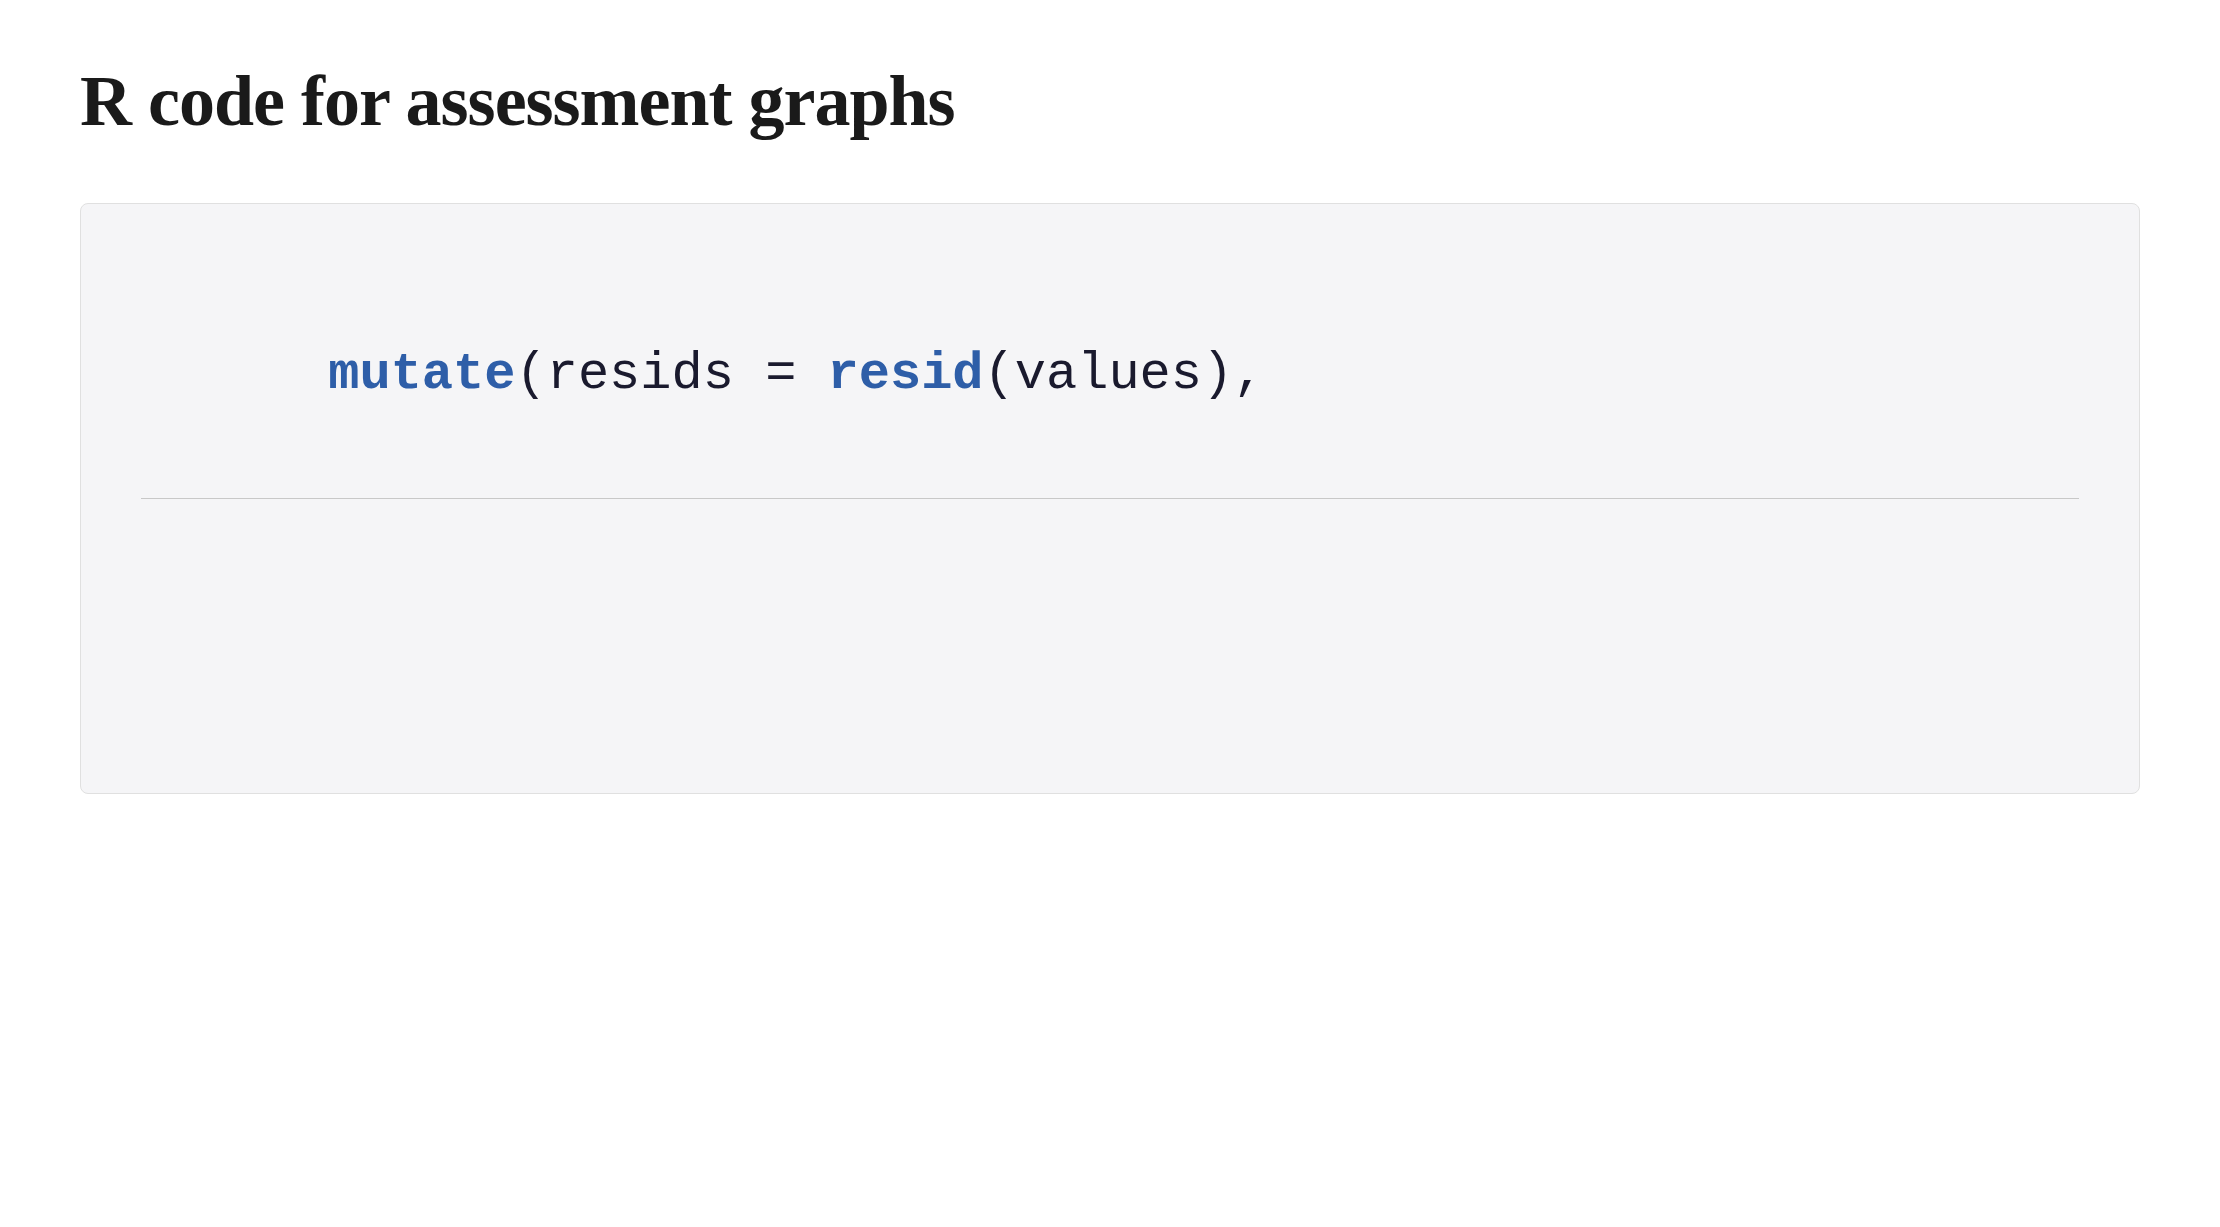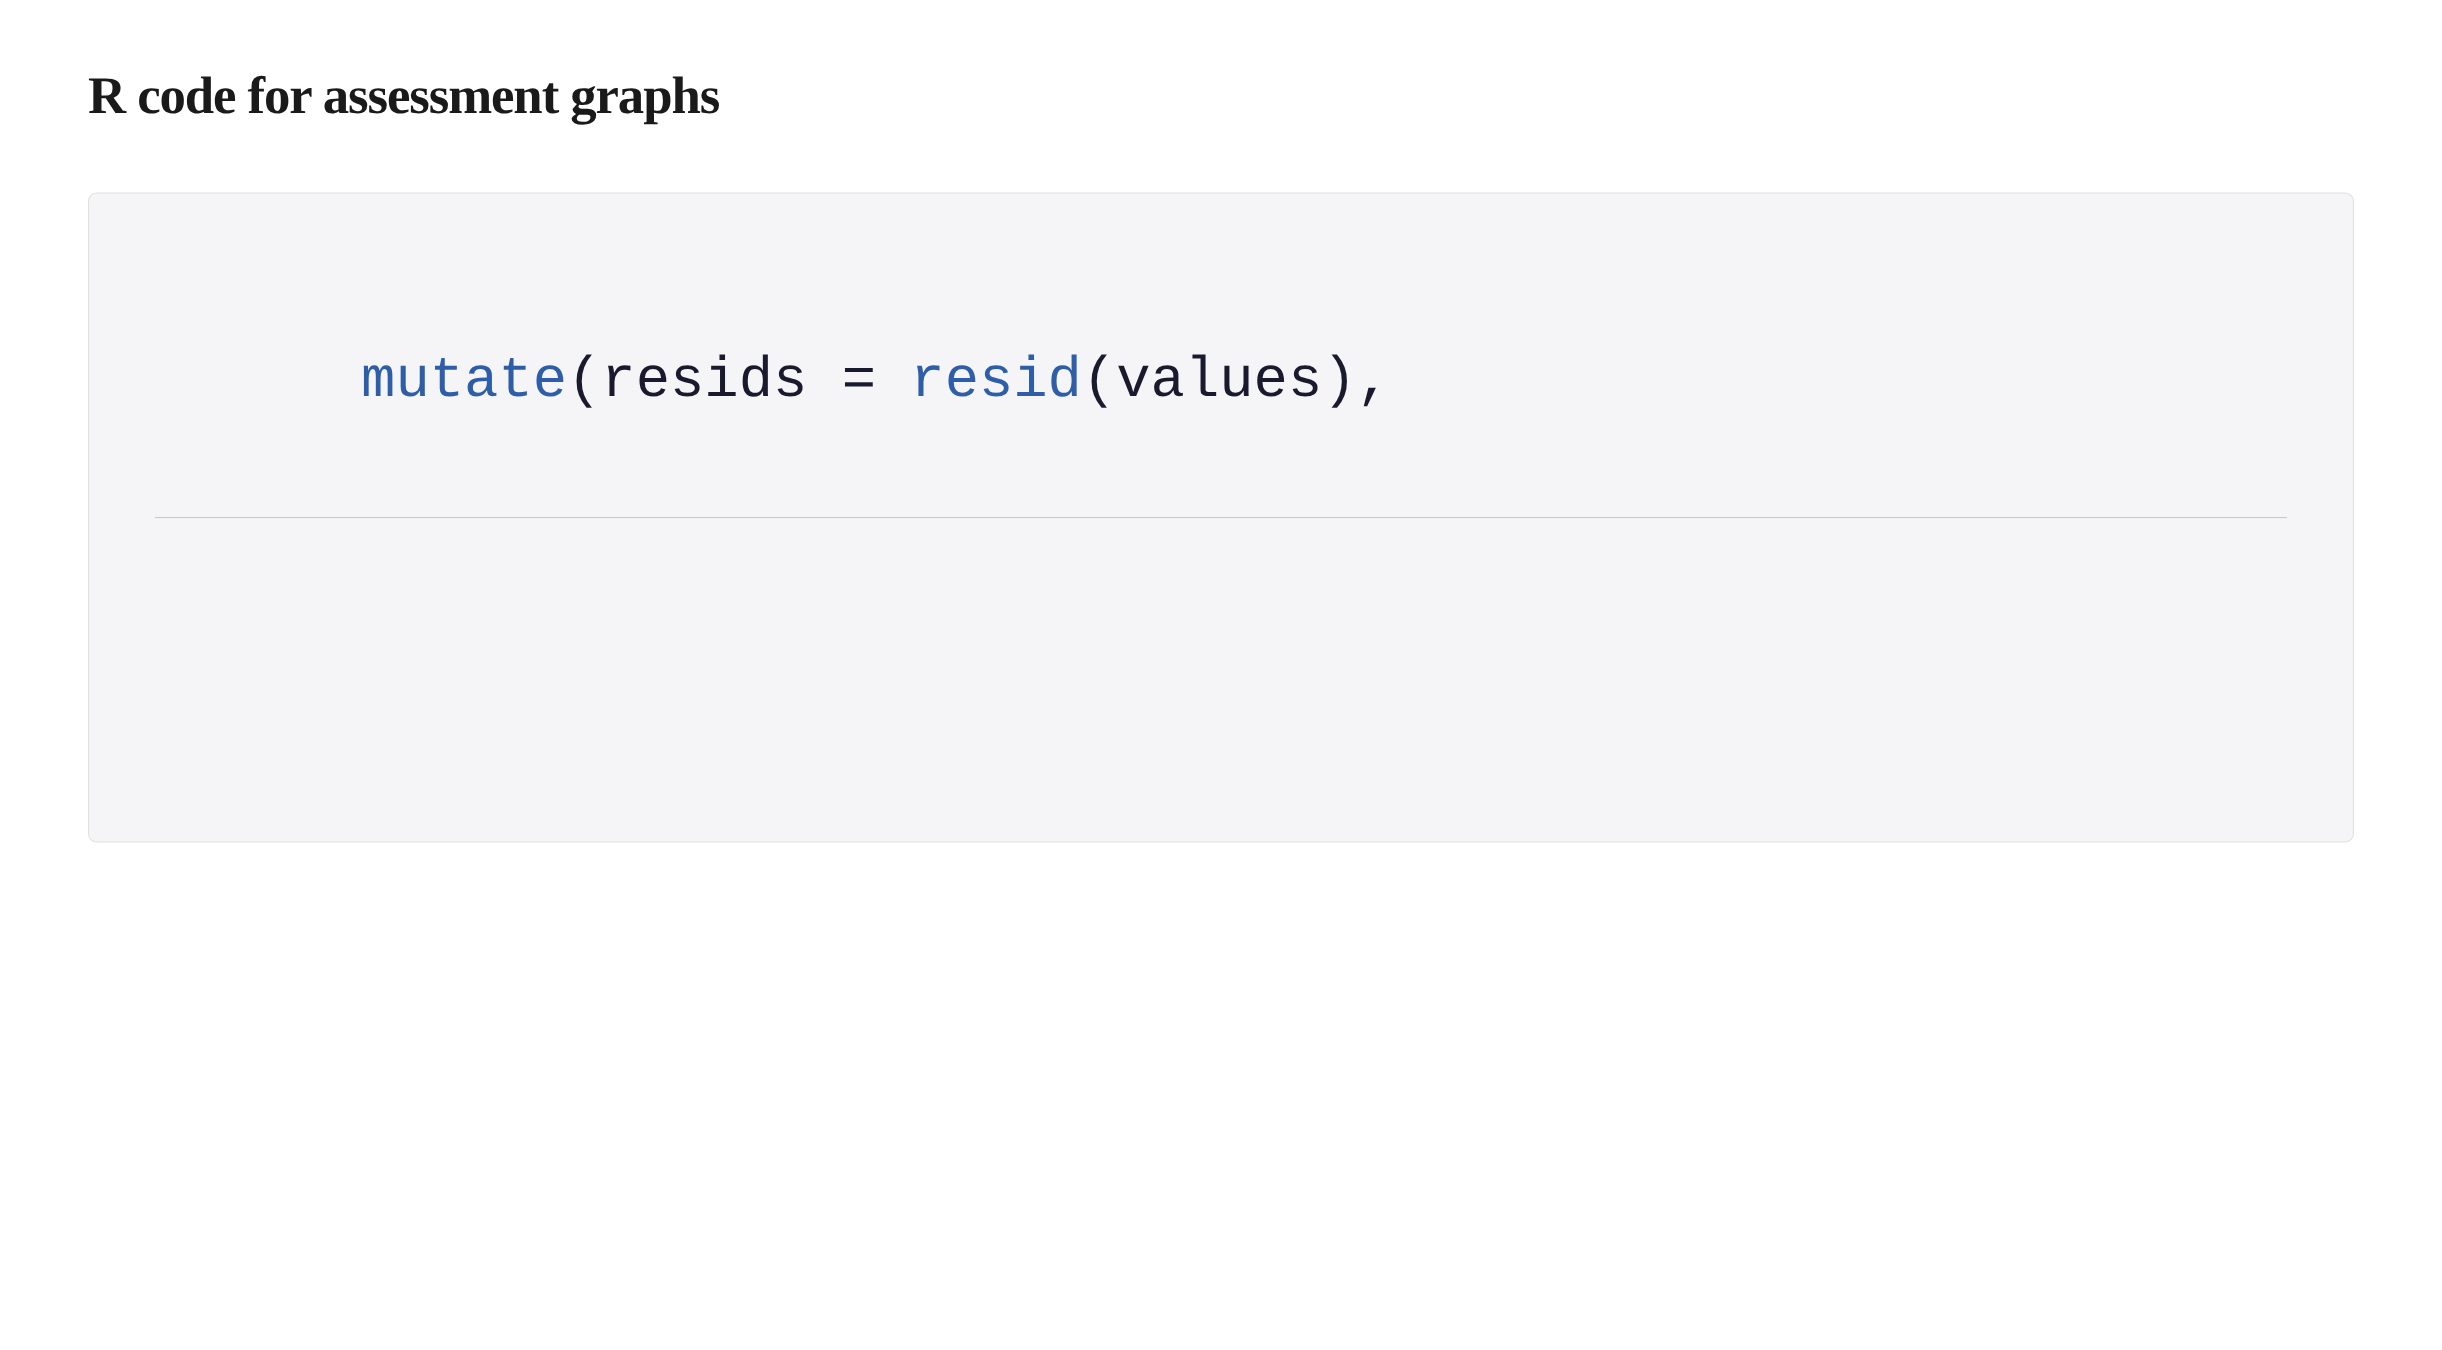--- a/index.html
+++ b/index.html
@@ -10,21 +10,21 @@
 
     body {
       background: #ffffff;
       font-family: Georgia, 'Times New Roman', serif;
       width: 2220px;
       min-height: 1227px;
       padding: 60px 80px;
     }
 
     .page-title {
-      font-size: 48px;
+      font-size: 72px;
       font-weight: bold;
       color: #1a1a1a;
       margin-bottom: 60px;
       font-family: Georgia, 'Times New Roman', serif;
       letter-spacing: -1px;
     }
 
     .code-block {
       background: #f5f5f7;
       border-radius: 8px;
@@ -44,21 +44,21 @@
       display: block;
       white-space: pre;
     }
 
     .c-dark {
       color: #1a1a2e;
     }
 
     .c-func {
       color: #2e5ea8;
-      font-weight: normal;
+      font-weight: bold;
     }
 
     .c-pipe {
       color: #4a6fa5;
       font-weight: bold;
     }
 
     .separator-line {
       border: none;
       border-top: 1.5px solid #c8c8c8;

